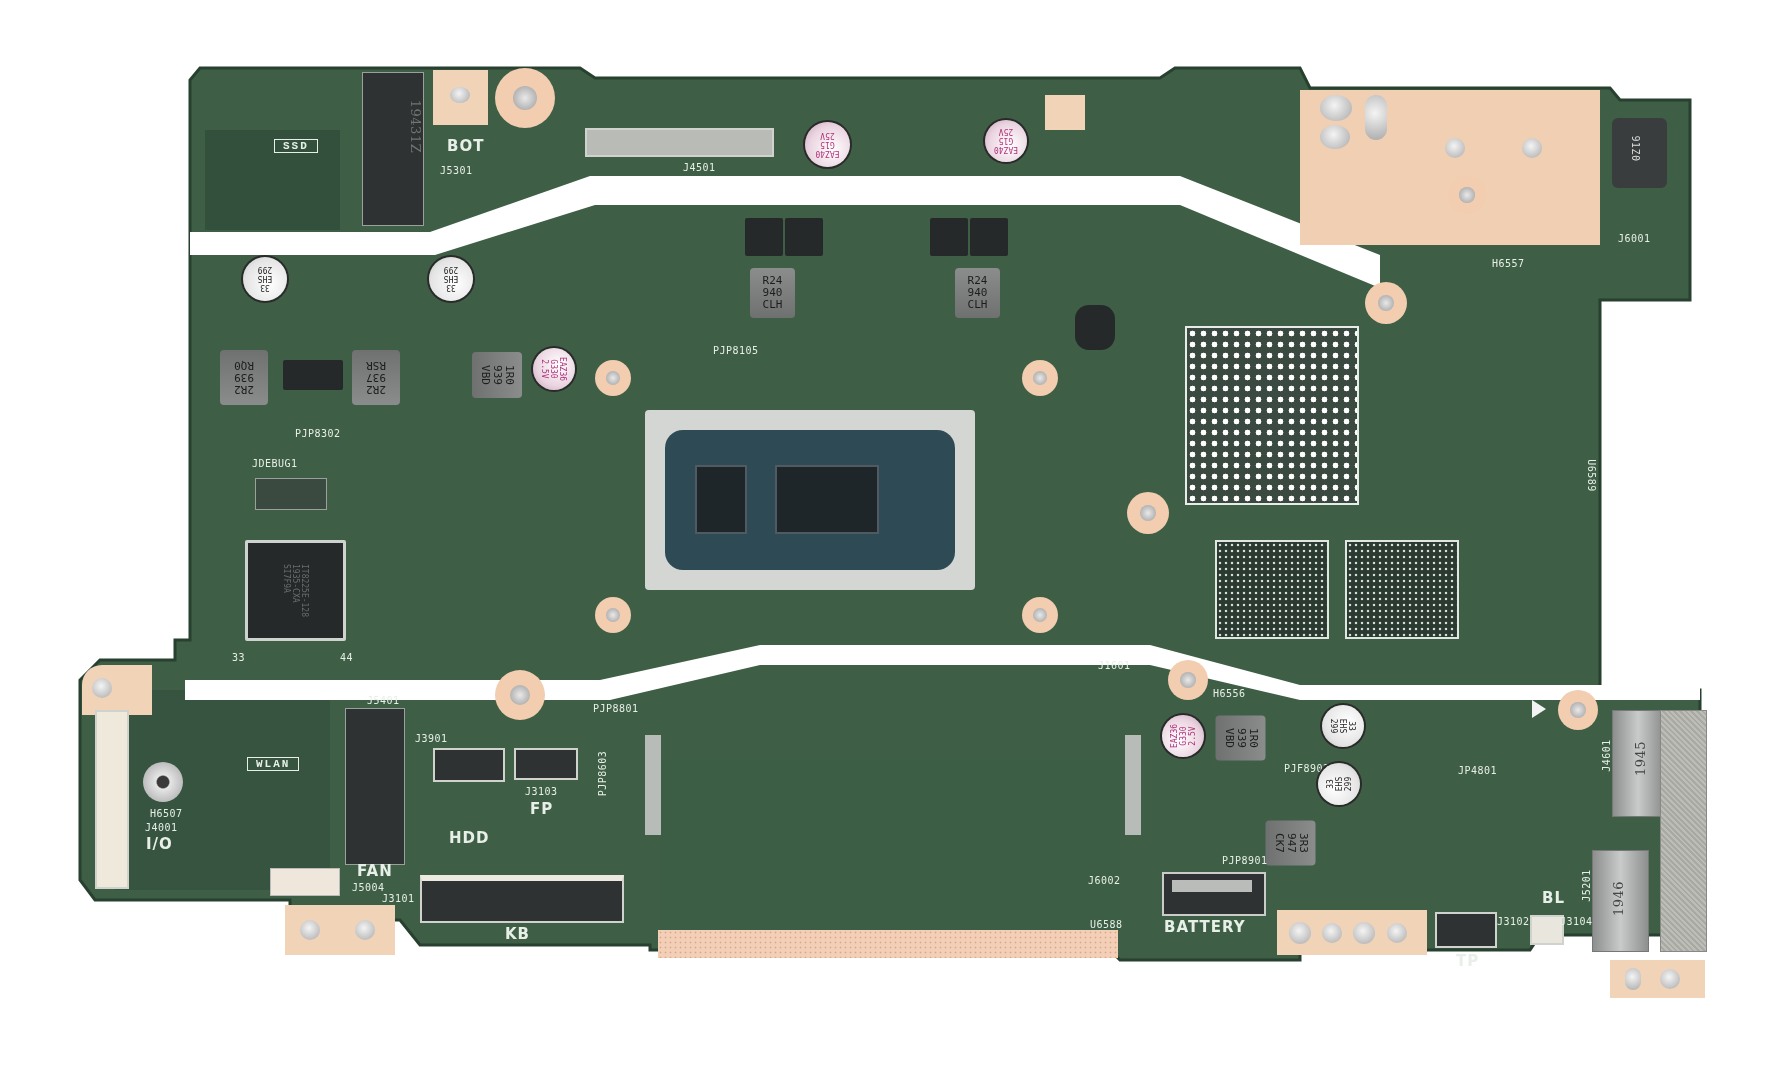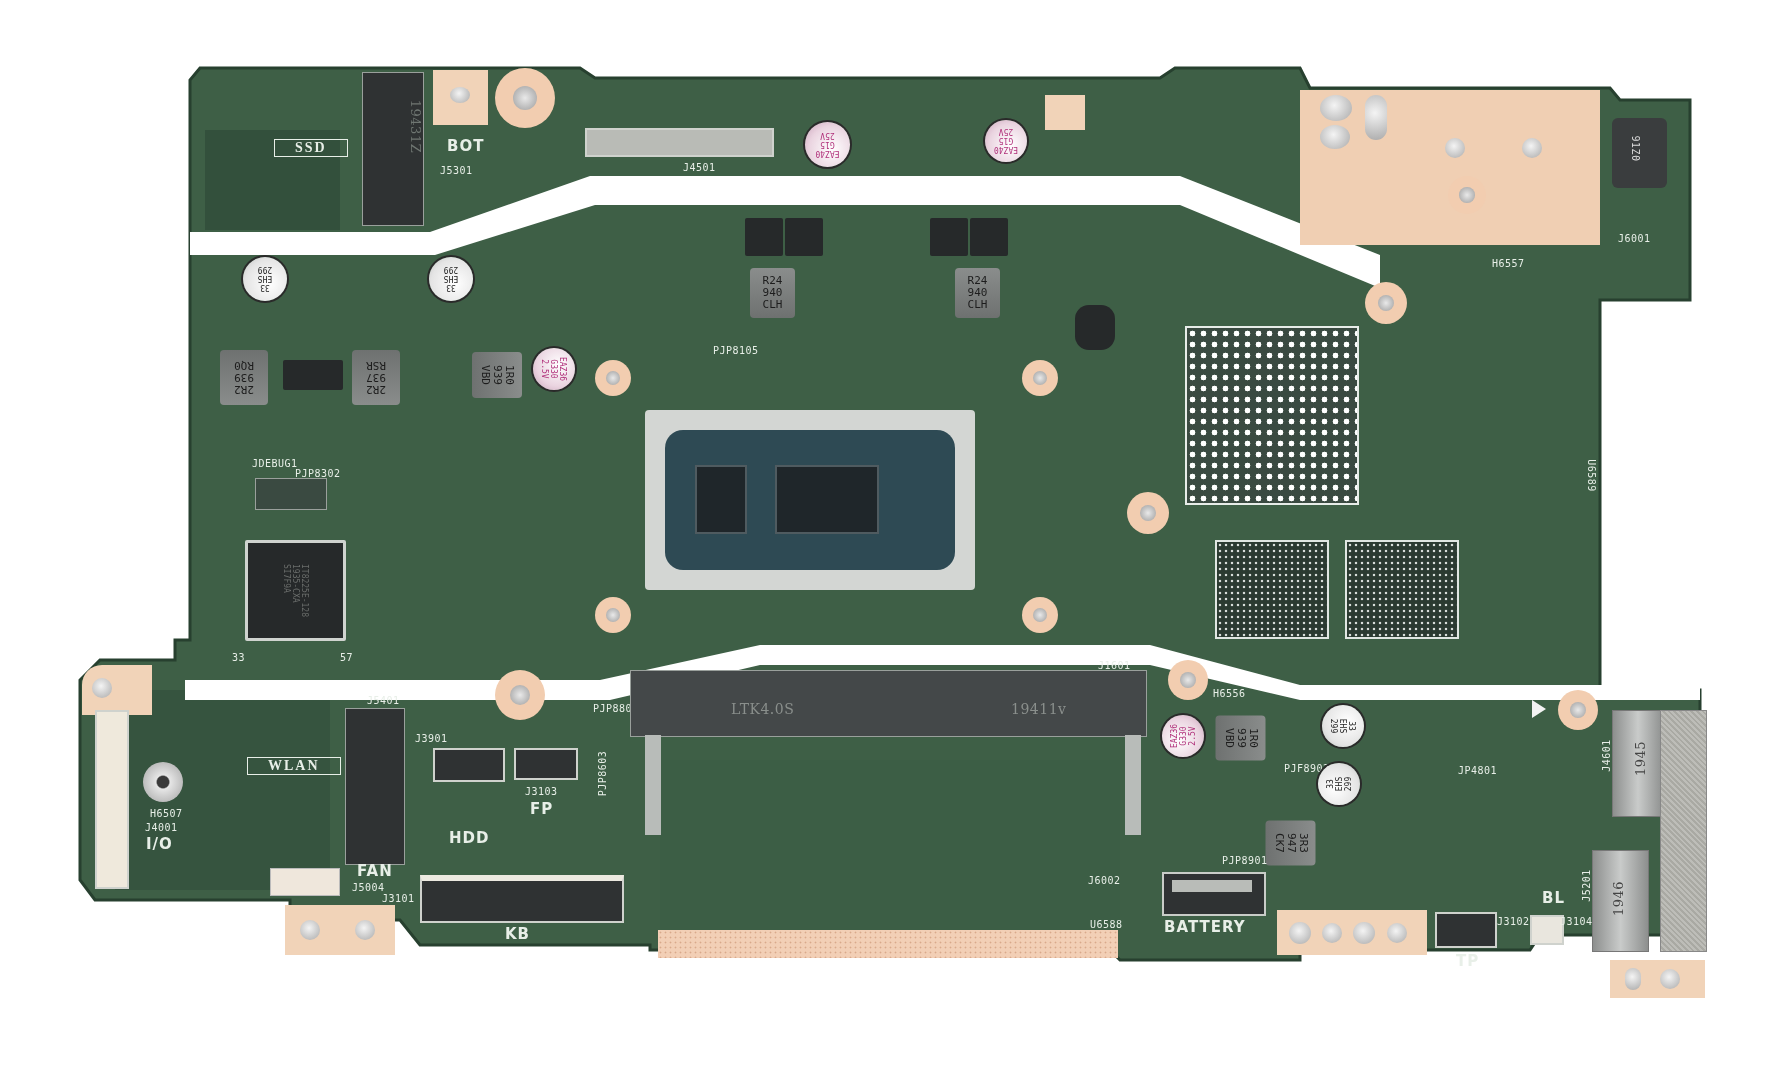--- a/index.html
+++ b/index.html
@@ -1,21 +1,21 @@
 <!DOCTYPE html>
 <html><head>
 <meta charset="utf-8">
 <style>
   html,body{margin:0;padding:0;background:#ffffff;}
   body{width:1787px;height:1080px;position:relative;overflow:hidden;font-family:"DejaVu Sans",sans-serif;}
   .board{position:absolute;left:0;top:0;width:1787px;height:1080px;}
   .abs{position:absolute;}
   .silk{position:absolute;color:#e8efe8;font-family:"DejaVu Sans Mono",monospace;font-size:10px;letter-spacing:0.5px;white-space:nowrap;}
   .silk.big{font-family:"DejaVu Sans",sans-serif;font-size:15px;letter-spacing:1px;font-weight:bold;}
-  .silk.boxed{border:1.5px solid #e8efe8;padding:0 20px;font-family:Liberation Serif, serif;font-size:14px;font-weight:bold;letter-spacing:2px;}
+  .silk.boxed{border:1.5px solid #e8efe8;padding:0 8px;font-family:Liberation Mono, monospace;font-size:11px;font-weight:bold;letter-spacing:2px;}
   .cap{position:absolute;border-radius:50%;display:flex;align-items:center;justify-content:center;font-family:"DejaVu Sans Mono",monospace;font-size:8px;line-height:9px;text-align:center;white-space:pre;}
   .cap.pink{background:radial-gradient(circle at 40% 40%,#ffffff,#ead4e0 60%,#c8a0b8);color:#b0307a;box-shadow:0 0 0 2px #2a2a2a;}
   .cap.white{background:radial-gradient(circle at 40% 40%,#ffffff,#e4e4e4 65%,#bcbcbc);color:#222;box-shadow:0 0 0 2px #2a2a2a;}
   .inductor{position:absolute;background:linear-gradient(#8a8d8c,#6e7170);border-radius:4px;color:#1d1d1d;font-family:"DejaVu Sans Mono",monospace;font-size:11px;line-height:12px;display:flex;align-items:center;justify-content:center;text-align:center;white-space:pre;}
   .chip{position:absolute;background:#26292a;border-radius:2px;}
   .pad{position:absolute;background:#f1d3b8;}
   .hole{position:absolute;border-radius:50%;background:radial-gradient(circle at 45% 40%,#f4f4f4,#a9a9a9);}
   .mount{position:absolute;border-radius:50%;background:#f2cdb0;display:flex;align-items:center;justify-content:center;}
   .mount::after{content:"";width:40%;height:40%;border-radius:50%;background:radial-gradient(circle,#e9e9e9,#9c9c9c);}
   .conn{position:absolute;background:#2f3233;border:1px solid #9aa09c;}
@@ -88,31 +88,31 @@
   <div class="inductor" style="left:352px;top:350px;width:48px;height:55px;transform:rotate(180deg)">2R2
 937
 RSR</div>
   <div class="inductor" style="left:474px;top:350px;width:46px;height:50px;transform:rotate(90deg)">1R0
 939
 VBD</div>
   <div class="cap pink" style="left:533px;top:348px;width:42px;height:42px;transform:rotate(90deg)">EAZ36
 G330
 2.5V</div>
   <div class="chip" style="left:283px;top:360px;width:60px;height:30px"></div>
-  <div class="silk" style="left:295px;top:468px">PJP8302</div>
+  <div class="silk" style="left:295px;top:428px">PJP8302</div>
   <div class="silk" style="left:252px;top:458px">JDEBUG1</div>
   <div class="conn" style="left:255px;top:478px;width:70px;height:30px;background:#3a4a41"></div>
 
   <div class="chip" style="left:245px;top:540px;width:95px;height:95px;border:3px solid #cfd3cf;display:flex;align-items:center;justify-content:center">
     <div style="color:#6a6d6b;font-family:'DejaVu Sans Mono',monospace;font-size:8px;white-space:pre;transform:rotate(90deg)">IT8225E-128
 1935-CXA
 SI7F9A</div>
   </div>
   <div class="silk" style="left:232px;top:652px">33</div>
-  <div class="silk" style="left:340px;top:652px">57</div>
+  <div class="silk" style="left:340px;top:652px">44</div>
 
   <div class="chip" style="left:745px;top:218px;width:38px;height:38px"></div>
   <div class="chip" style="left:785px;top:218px;width:38px;height:38px"></div>
   <div class="chip" style="left:930px;top:218px;width:38px;height:38px"></div>
   <div class="chip" style="left:970px;top:218px;width:38px;height:38px"></div>
   <div class="inductor" style="left:750px;top:268px;width:45px;height:50px">R24
 940
 CLH</div>
   <div class="inductor" style="left:955px;top:268px;width:45px;height:50px">R24
 940
@@ -164,24 +164,20 @@
   <div class="silk big" style="left:357px;top:862px">FAN</div>
   <div class="silk" style="left:352px;top:882px">J5004</div>
   <div class="silk" style="left:382px;top:893px">J3101</div>
   <div class="fpc" style="left:420px;top:875px;width:200px;height:40px;background:#2f3233;border-top:6px solid #ece9e0"></div>
   <div class="silk big" style="left:505px;top:925px">KB</div>
   <div class="pad" style="left:285px;top:905px;width:110px;height:50px">
     <div class="hole" style="left:15px;top:15px;width:20px;height:20px"></div>
     <div class="hole" style="left:70px;top:15px;width:20px;height:20px"></div>
   </div>
 
-  <div class="conn" style="left:630px;top:670px;width:515px;height:65px;background:#444849">
-    <div class="silk" style="left:100px;top:30px;color:#8a8f8c;font-family:'DejaVu Serif',serif;font-size:14px">LTK4.0S</div>
-    <div class="silk" style="left:380px;top:30px;color:#8a8f8c;font-family:'DejaVu Serif',serif;font-size:14px">19411v</div>
-  </div>
   <div class="silk" style="left:1098px;top:660px">J1601</div>
   <div class="abs" style="left:645px;top:735px;width:16px;height:100px;background:#b8bcb9"></div>
   <div class="abs" style="left:1125px;top:735px;width:16px;height:100px;background:#b8bcb9"></div>
   <div class="silk" style="left:1088px;top:875px">J6002</div>
   <div class="pad" style="left:658px;top:930px;width:460px;height:28px;background-image:radial-gradient(circle,#d9a88b 25%,transparent 30%);background-size:5px 5px;background-color:#f2cfb6"></div>
   <div class="silk" style="left:1090px;top:919px">U6588</div>
 
   <div class="mount" style="left:1168px;top:660px;width:40px;height:40px"></div>
   <div class="silk" style="left:1213px;top:688px">H6556</div>
   <div class="cap pink" style="left:1162px;top:715px;width:42px;height:42px;transform:rotate(-90deg)">EAZ36

